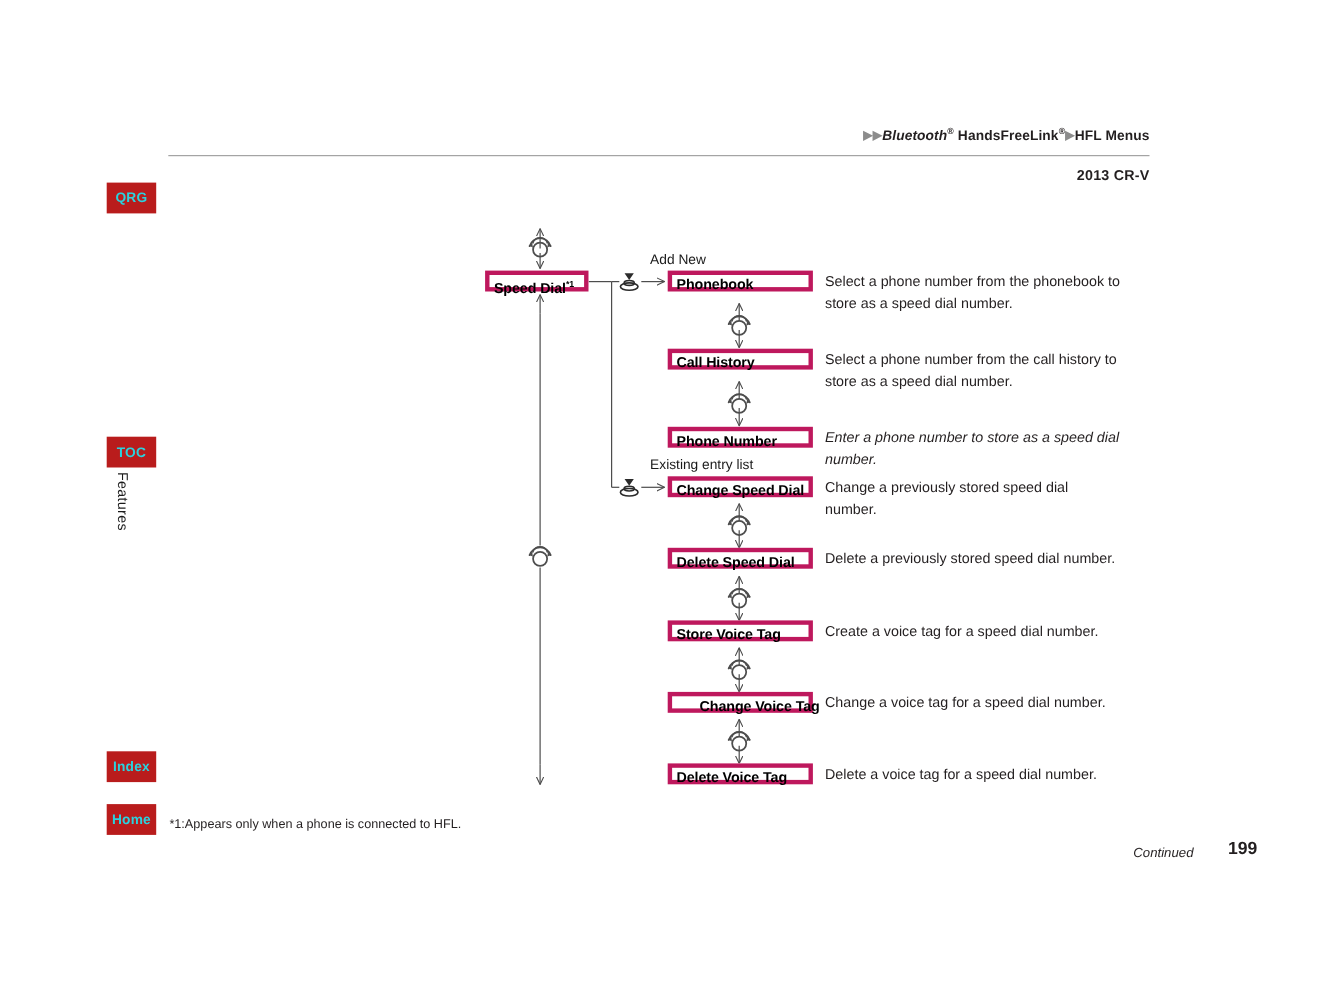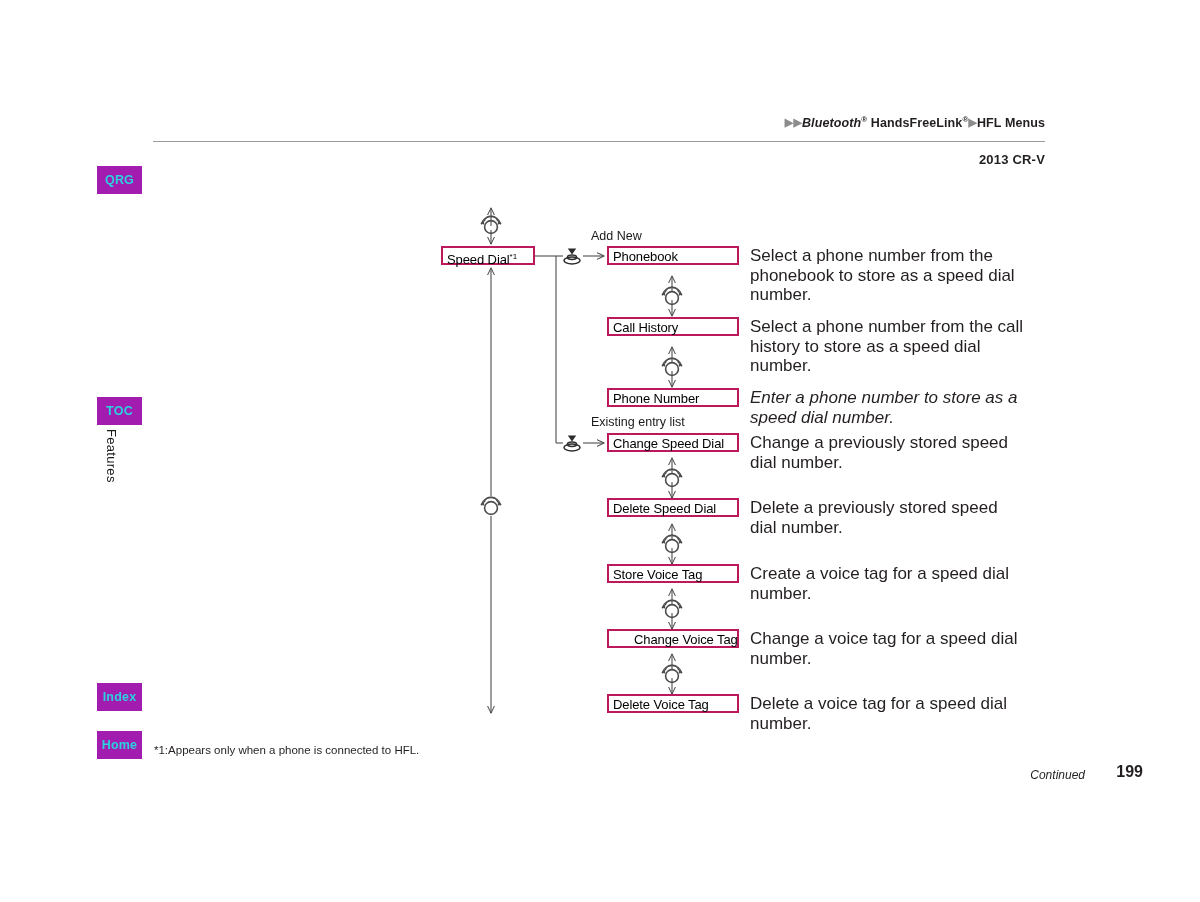--- a/index.html
+++ b/index.html
@@ -64,21 +64,21 @@
     letter-spacing: 0.2px;
     text-align: right;
   }
 
   
   .tab {
     position: absolute;
     left: 97px;
     width: 45px;
     height: 28px;
-    background: #a21caf;
+    background: #b91c1c;
     color: #2ad2de;
     font-size: 12.5px;
     font-weight: bold;
     display: flex;
     align-items: center;
     justify-content: center;
     letter-spacing: 0.2px;
   }
   .tab-qrg   { top: 166px; }
   .tab-toc   { top: 397px; }
@@ -102,27 +102,27 @@
     position: absolute;
     left: 0;
     top: 0;
     width: 1200px;
     height: 902px;
     pointer-events: none;
   }
   .node {
     position: absolute;
     box-sizing: border-box;
-    border: 2px solid #be185d;
+    border: 4px solid #be185d;
     background: #ffffff;
     height: 19px;
     line-height: 17px;
     padding: 0 4px;
     font-size: 13px;
-    font-weight: normal;
+    font-weight: bold;
     color: #000000;
     white-space: nowrap;
     letter-spacing: -0.1px;
   }
   .node sup {
     font-size: 8px;
     vertical-align: super;
     letter-spacing: 0;
   }
   .node-speeddial { left: 441px; top: 246px; width: 94px; }
@@ -131,21 +131,21 @@
   .caption {
     position: absolute;
     font-size: 12.5px;
     color: #1a1a1a;
     white-space: nowrap;
   }
   .desc {
     position: absolute;
     left: 750px;
     width: 300px;
-    font-size: 17px;
+    font-size: 13px;
     line-height: 19.5px;
     color: #231f20;
   }
 
   .footnote {
     position: absolute;
     left: 154px;
     top: 744px;
     font-size: 11.5px;
     color: #231f20;

